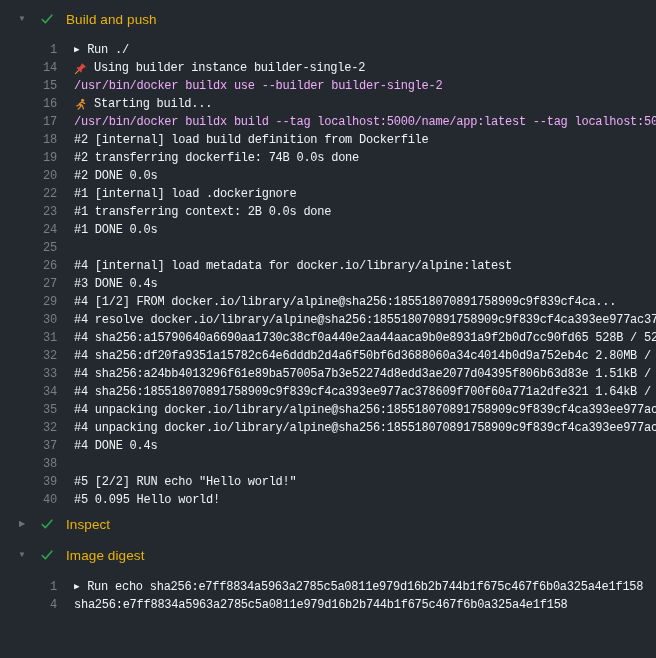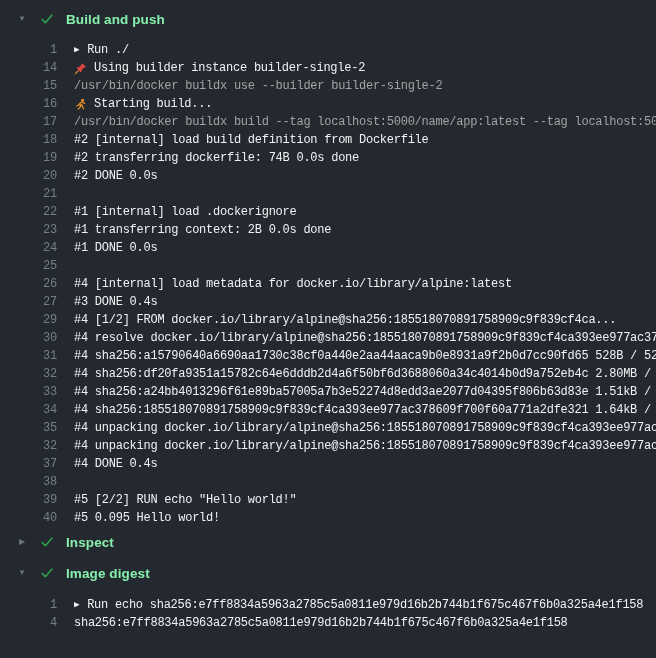--- a/index.html
+++ b/index.html
@@ -19,39 +19,39 @@
     flex:0 0 12px;width:12px;margin-right:12px;
     color:#6a737d;font-size:8px;line-height:22px;text-align:center;
     user-select:none;
   }
   .chk{
     flex:0 0 14px;width:14px;height:14px;margin-right:12px;
     display:flex;align-items:center;justify-content:center;
   }
   .chk svg{display:block;}
   .sec-label{
-    color:#86efac;font-size:13.5px;font-weight:700;letter-spacing:.1px;
+    color:#eab308;font-size:13.5px;font-weight:400;letter-spacing:.1px;
   }
   .lines{margin-top:11px;margin-bottom:4px;}
   .section[data-name="section-inspect"]{margin-bottom:9px;}
   .section[data-name="section-image-digest"] .lines{margin-top:12px;margin-bottom:0;}
   .row{
     display:flex;align-items:center;height:18px;
     font-family:"Liberation Mono","DejaVu Sans Mono",monospace;
     font-size:12px;letter-spacing:-0.25px;line-height:18px;
   }
   .num{
     flex:0 0 57px;text-align:right;color:#767f89;cursor:pointer;
   }
   .txt{
     flex:1;min-width:0;padding-left:17px;color:#f0f3f6;
     white-space:pre;overflow:hidden;
     display:flex;align-items:center;
   }
-  .txt.cmd{color:#a3a3a3;}
+  .txt.cmd{color:#f0abfc;}
   .play{
     font-size:9px;color:#f0f3f6;margin-right:8px;line-height:18px;
     user-select:none;
   }
   .lineicon{
     width:13px;height:13px;margin-right:7px;flex:0 0 13px;
     display:inline-flex;align-items:center;justify-content:center;
   }
   .lineicon svg{display:block;}
 </style>
@@ -102,24 +102,20 @@
         </div>
         <div class="row" data-name="log-line">
           <span class="num" data-name="line-number">19</span>
           <span class="txt" data-name="log-text"><span data-name="log-text-content">#2 transferring dockerfile: 74B 0.0s done</span></span>
         </div>
         <div class="row" data-name="log-line">
           <span class="num" data-name="line-number">20</span>
           <span class="txt" data-name="log-text"><span data-name="log-text-content">#2 DONE 0.0s</span></span>
         </div>
         <div class="row" data-name="log-line">
-          <span class="num" data-name="line-number">21</span>
-          <span class="txt" data-name="log-text"><span data-name="log-text-content"></span></span>
-        </div>
-        <div class="row" data-name="log-line">
           <span class="num" data-name="line-number">22</span>
           <span class="txt" data-name="log-text"><span data-name="log-text-content">#1 [internal] load .dockerignore</span></span>
         </div>
         <div class="row" data-name="log-line">
           <span class="num" data-name="line-number">23</span>
           <span class="txt" data-name="log-text"><span data-name="log-text-content">#1 transferring context: 2B 0.0s done</span></span>
         </div>
         <div class="row" data-name="log-line">
           <span class="num" data-name="line-number">24</span>
           <span class="txt" data-name="log-text"><span data-name="log-text-content">#1 DONE 0.0s</span></span>

